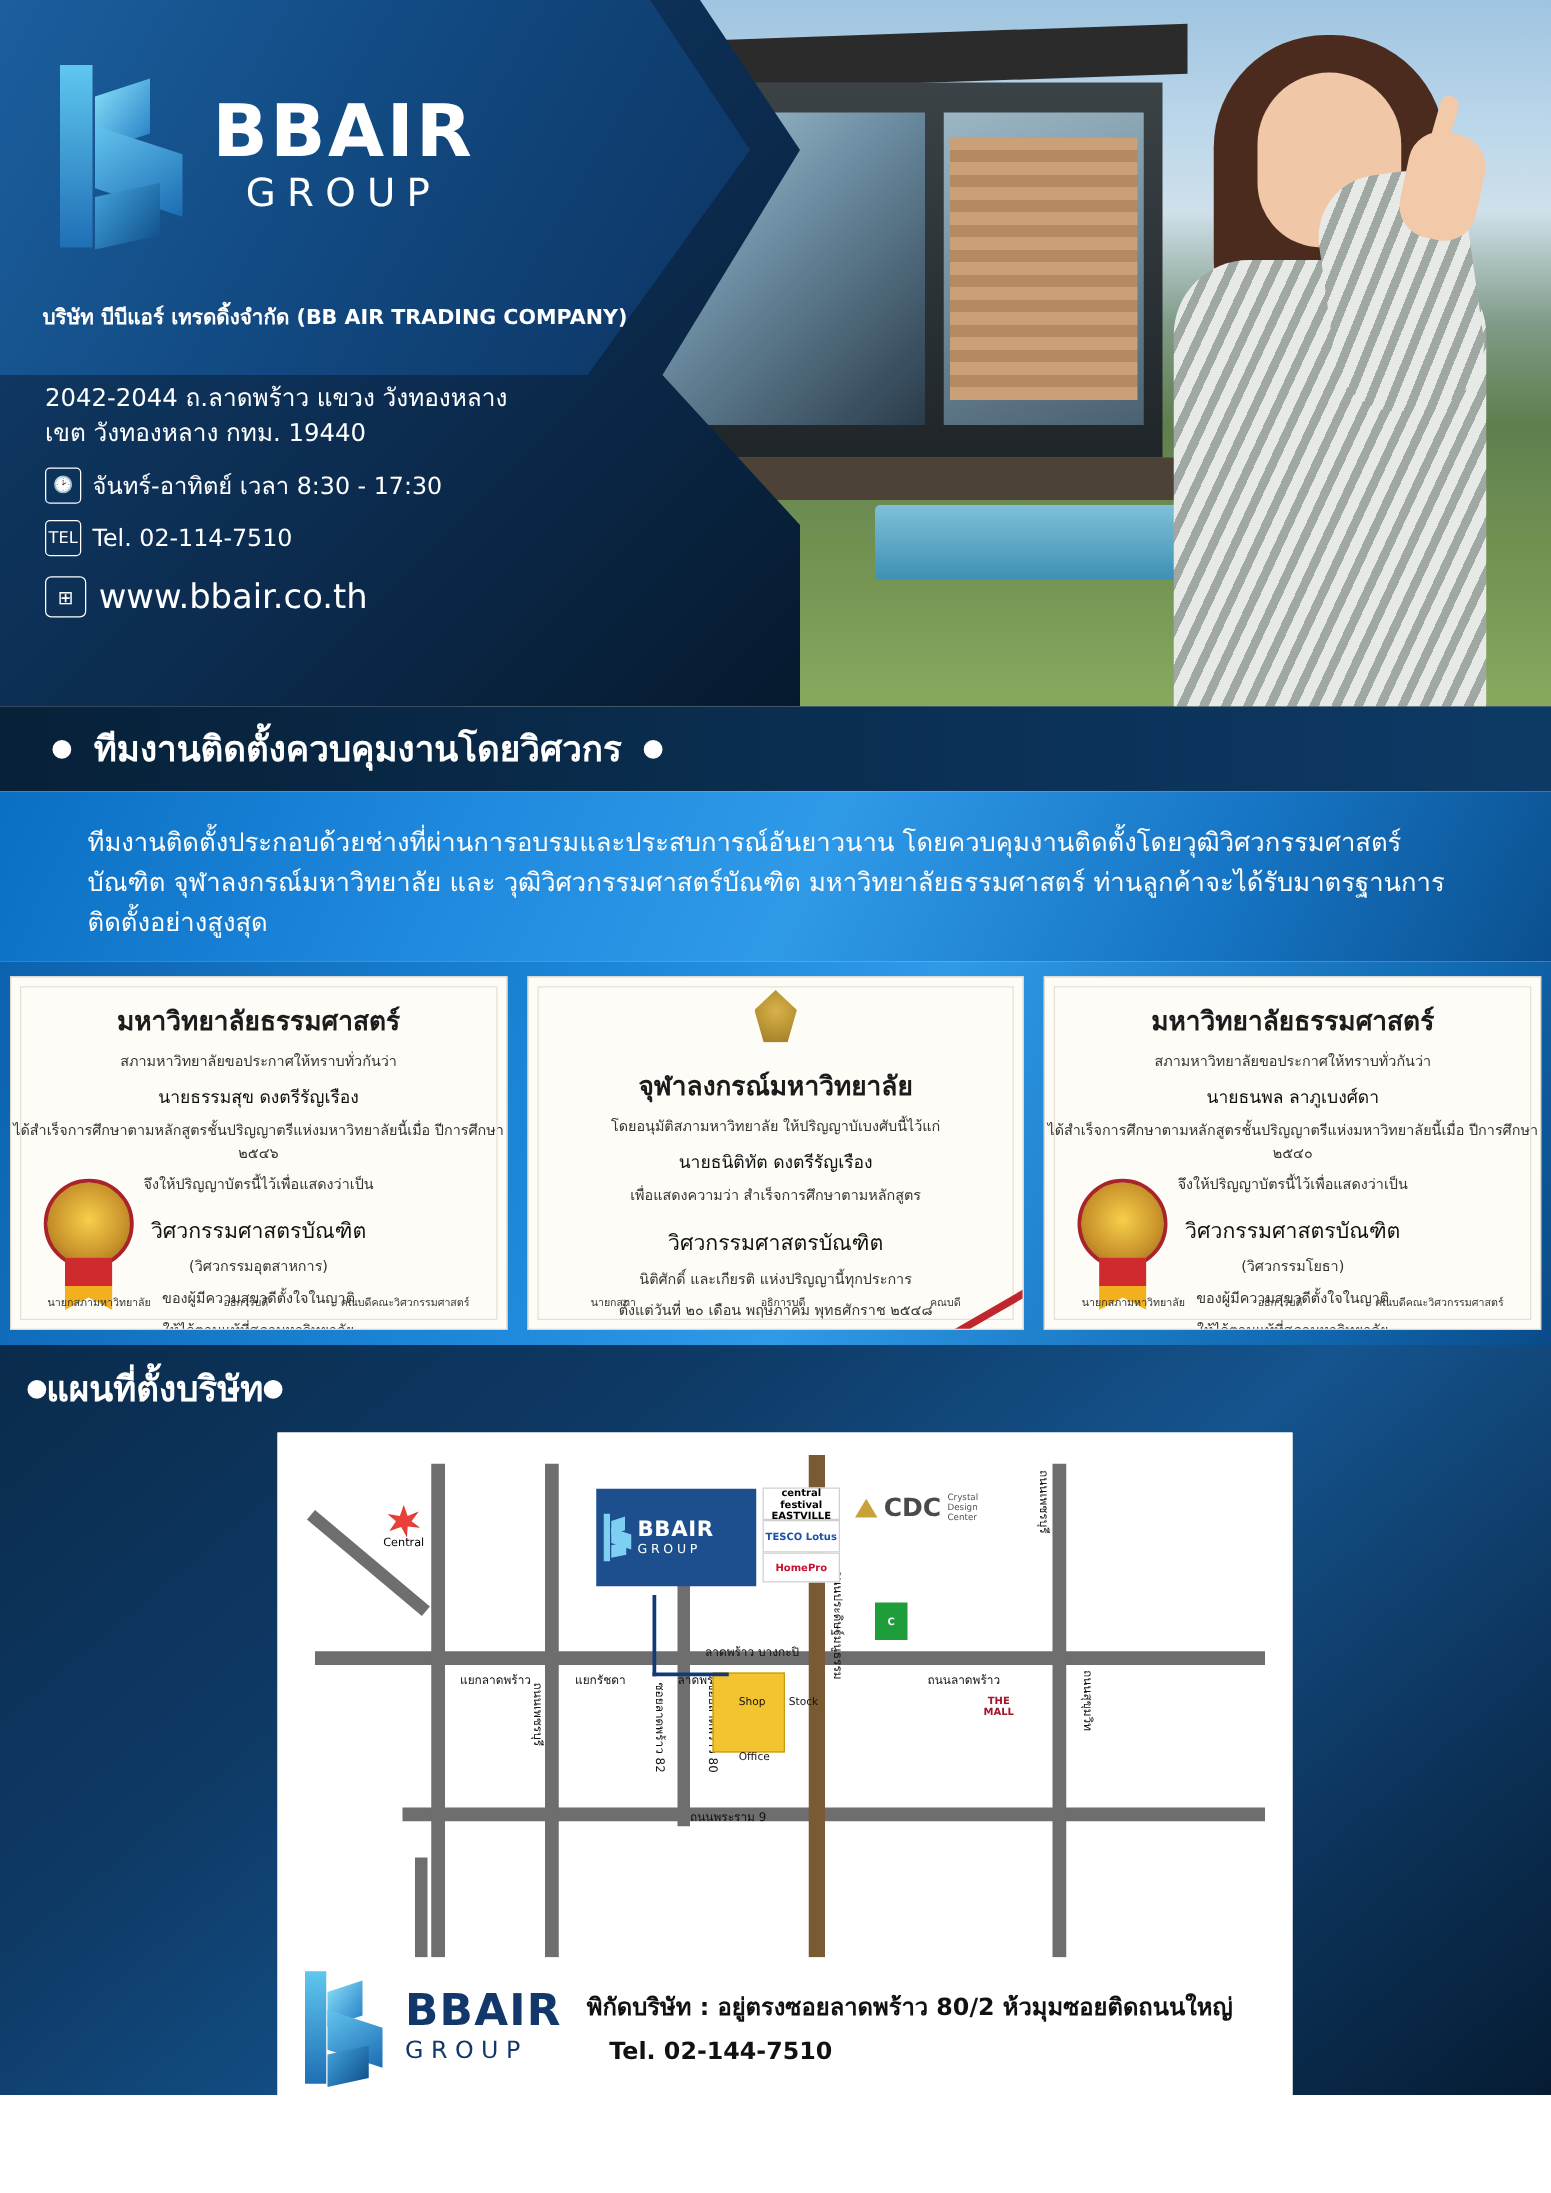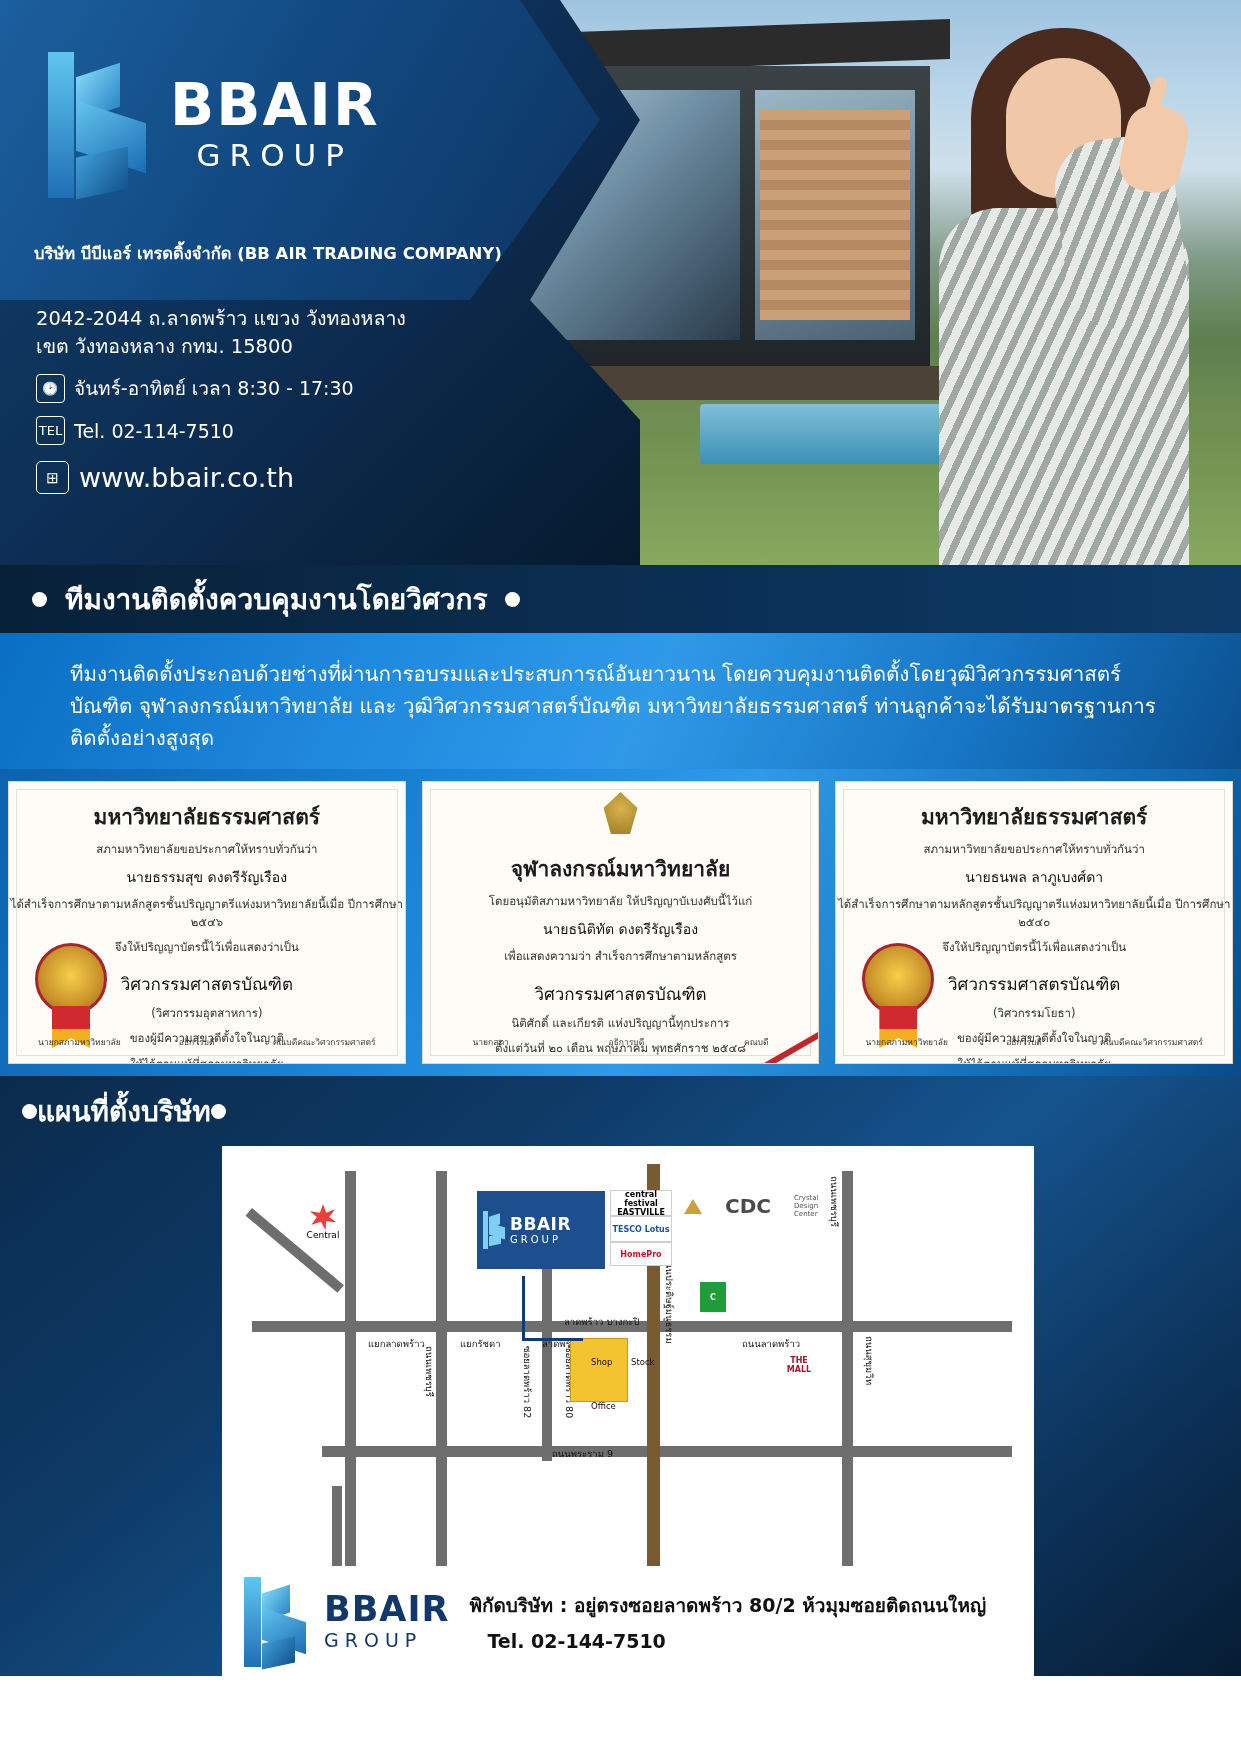--- a/index.html
+++ b/index.html
@@ -66,21 +66,21 @@
 
   .addr-block{position:absolute;left:36px;top:305px;color:#fff;}
   .addr-line{font-size:19.5px;line-height:1.42;}
   .info-row{display:flex;align-items:center;gap:9px;margin-top:13px;font-size:19px;}
   .ico{width:27px;height:27px;border:1.6px solid #fff;border-radius:4px;display:flex;align-items:center;justify-content:center;font-size:13px;flex:none;}
   .web-row{display:flex;align-items:center;gap:10px;margin-top:16px;font-size:27px;}
   .web-ico{width:31px;height:31px;border:1.8px solid #fff;border-radius:5px;display:flex;align-items:center;justify-content:center;font-size:15px;flex:none;}
 
   
   .band{width:1241px;height:68px;background:linear-gradient(to right,#072138 0%,#0b3055 60%,#0d3a66 100%);
-    display:flex;align-items:center;gap:18px;padding-left:32px;box-sizing:border-box;}
+    display:flex;align-items:center;gap:18px;padding-left:42px;box-sizing:border-box;}
   .dot{width:15px;height:15px;border-radius:50%;background:#ffffff;flex:none;}
   .band-title{color:#fff;font-size:28px;font-weight:bold;}
 
   
   .intro{
     width:1241px;height:136px;box-sizing:border-box;padding:26px 70px 0 70px;
     background:linear-gradient(115deg,#0a6fc2 0%,#1e88dd 28%,#2f9ae8 52%,#1675c4 78%,#0b508f 100%);
   }
   .intro p{margin:0;color:#ffffff;font-size:20.5px;line-height:1.55;}
 
@@ -175,21 +175,21 @@
       <div class="logo-text">
         <div class="t1">BBAIR</div>
         <div class="t2">GROUP</div>
       </div>
     </div>
 
     <div class="company-line">บริษัท บีบีแอร์ เทรดดิ้งจำกัด (BB AIR TRADING COMPANY)</div>
 
     <div class="addr-block">
       <div class="addr-line">2042-2044 ถ.ลาดพร้าว แขวง วังทองหลาง</div>
-      <div class="addr-line">เขต วังทองหลาง กทม. 15800</div>
+      <div class="addr-line">เขต วังทองหลาง กทม. 19440</div>
 
       <div class="info-row">
         <div class="ico">🕑</div>
         <div>จันทร์-อาทิตย์ เวลา 8:30 - 17:30</div>
       </div>
 
       <div class="info-row">
         <div class="ico">TEL</div>
         <div>Tel. 02-114-7510</div>
       </div>
@@ -325,21 +325,21 @@
             <span>GROUP</span>
           </div>
         </div>
 
         <div class="brandbox" style="left:388px;top:44px;width:60px;height:24px;font-weight:bold;">central festival
 EASTVILLE</div>
         <div class="brandbox" style="left:388px;top:70px;width:60px;height:24px;color:#1b53a6;font-weight:bold;">TESCO
 Lotus</div>
         <div class="brandbox" style="left:388px;top:96px;width:60px;height:22px;color:#c8102e;font-weight:bold;">HomePro</div>
 
-        <div class="poi" style="left:462px;top:48px;display:flex;align-items:center;gap:23px;">
+        <div class="poi" style="left:462px;top:48px;display:flex;align-items:center;gap:5px;">
           <span style="width:0;height:0;border-left:9px solid transparent;border-right:9px solid transparent;border-bottom:15px solid #c8a13a;"></span>
           <span style="font-size:20px;color:#4a4a4a;font-weight:bold;">CDC</span>
           <span style="font-size:7px;color:#555;white-space:pre-line;">Crystal
 Design
 Center</span>
         </div>
 
         <div class="brandbox" style="left:478px;top:136px;width:26px;height:30px;background:#1f9d3a;color:#fff;border:none;font-weight:bold;">C</div>
         <div class="brandbox" style="left:560px;top:205px;width:34px;height:28px;color:#a3162b;font-weight:bold;border:none;">THE MALL</div>
 

